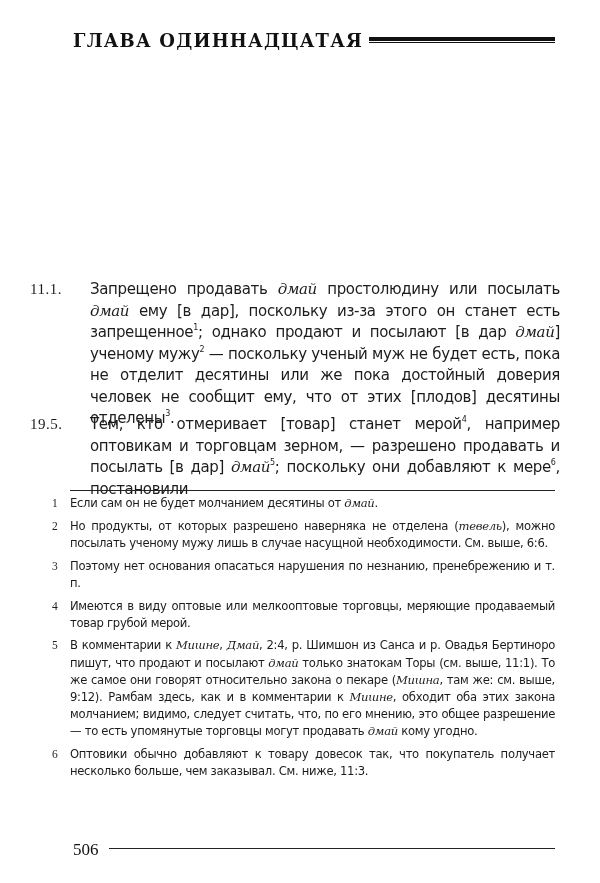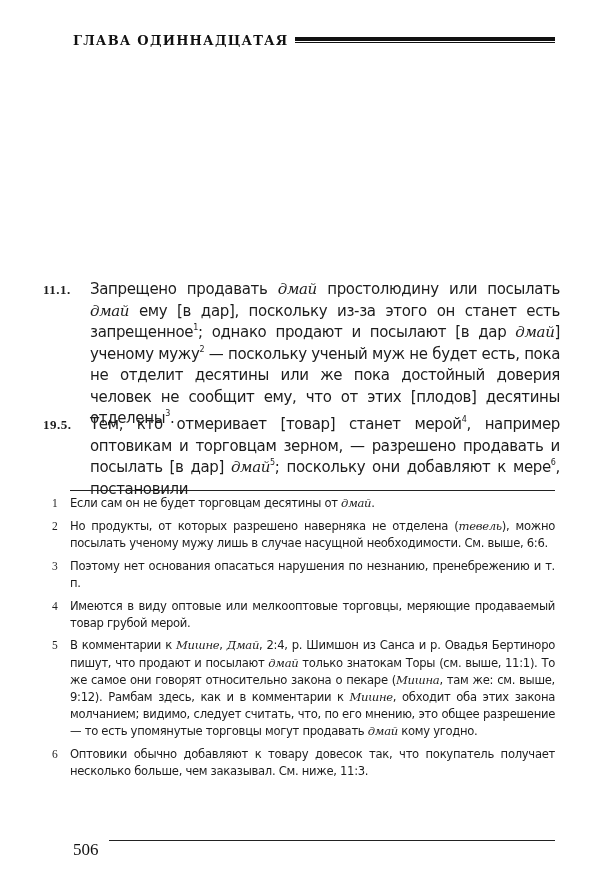--- a/index.html
+++ b/index.html
@@ -5,35 +5,35 @@
   html, body { margin: 0; padding: 0; }
   body {
     width: 600px; height: 883px; background: #ffffff; position: relative; overflow: hidden;
     font-family: "Liberation Serif", "DejaVu Serif", serif; color: #1a1a1a;
   }
   .running-head {
     position: absolute; left: 73px; top: 30px; width: 482px; height: 20px;
     display: flex; align-items: center;
   }
   .running-head .title {
-    font-family: "DejaVu Serif", serif; font-weight: bold; font-size: 13px; letter-spacing: 1.2px;
+    font-family: "DejaVu Serif", serif; font-weight: bold; font-size: 18px; letter-spacing: 1.2px;
     white-space: nowrap; color: #111;
   }
   .running-head .rule { flex: 1; margin-left: 6px; height: 7px; position: relative; }
   .running-head .rule .thick { position: absolute; left: 0; right: 0; top: 0; height: 4px; background: #111; }
   .running-head .rule .thin { position: absolute; left: 0; right: 0; top: 5px; height: 1.5px; background: #111; }
 
   .section {
     position: absolute; left: 30px; width: 530px;
     font-family: "DejaVu Sans", sans-serif; font-size: 15px; line-height: 21.5px; letter-spacing: -0.35px;
     color: #1c1c1c;
   }
   .section .num {
-    position: absolute; left: 13px; top: 0; width: 44px;
-    font-family: "Liberation Serif", serif; font-size: 13px; letter-spacing: 0.5px; font-weight: bold;
+    position: absolute; left: 0; top: 0; width: 44px;
+    font-family: "Liberation Serif", serif; font-size: 15px; letter-spacing: 0.5px;
   }
   .section .body { margin-left: 60px; text-align: justify; }
   .section .body p { margin: 0; }
   .it { font-style: italic; font-family: "DejaVu Serif", serif; }
   sup { font-size: 8px; line-height: 0; vertical-align: 7px; }
 
   .fn-rule { position: absolute; left: 70px; top: 490px; width: 485px; height: 1px; background: #222; }
 
   .footnotes {
     position: absolute; left: 52px; top: 495px; width: 503px;
@@ -41,21 +41,21 @@
     color: #1c1c1c;
   }
   .fn { position: relative; margin-bottom: 5.5px; }
   .fn .fn-num {
     position: absolute; left: 0; top: 0; width: 18px;
     font-family: "Liberation Serif", serif; font-size: 11.5px;
   }
   .fn .fn-text { margin-left: 18px; text-align: justify; }
 
   .folio {
-    position: absolute; left: 73px; top: 840px; width: 482px; display: flex; align-items: flex-start;
+    position: absolute; left: 73px; top: 840px; width: 482px; display: flex; align-items: center;
   }
   .folio .page-num { font-family: "Liberation Serif", serif; font-size: 17px; color: #111; }
   .folio .rule { flex: 1; margin-left: 10px; height: 1px; background: #222; margin-bottom: 4px; }
 </style>
 </head>
 <body>
 
 <div class="running-head">
   <span class="title">ГЛАВА ОДИННАДЦАТАЯ</span>
   <div class="rule">
@@ -76,21 +76,21 @@
   <div class="body">
       <p><span>Тем, кто отмеривает [товар] станет мерой</span><sup>4</sup><span>, например оптовикам и торговцам зерном, — разрешено продавать и посылать [в дар] </span><span class="it">дмай</span><sup>5</sup><span>; поскольку они добавляют к мере</span><sup>6</sup><span>, постановили</span></p>
     </div>
 </div>
 
 <div class="fn-rule"></div>
 
 <div class="footnotes">
   <div class="fn">
     <span class="fn-num">1</span>
-    <div class="fn-text"><span>Если сам он не будет торговцам десятины от </span><span class="it">дмай</span><span>.</span></div>
+    <div class="fn-text"><span>Если сам он не будет молчанием десятины от </span><span class="it">дмай</span><span>.</span></div>
   </div>
   <div class="fn">
     <span class="fn-num">2</span>
     <div class="fn-text"><span>Но продукты, от которых разрешено наверняка не отделена (</span><span class="it">тевель</span><span>), можно посылать ученому мужу лишь в случае насущной необходимости. См. выше, 6:6.</span></div>
   </div>
   <div class="fn">
     <span class="fn-num">3</span>
     <div class="fn-text"><span>Поэтому нет основания опасаться нарушения по незнанию, пренебрежению и т. п.</span></div>
   </div>
   <div class="fn">

